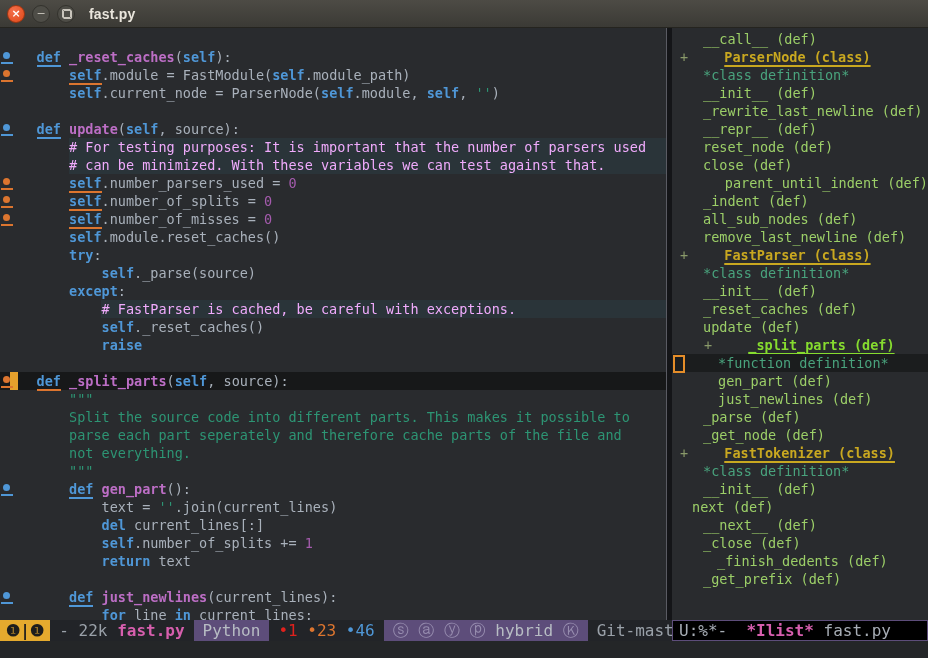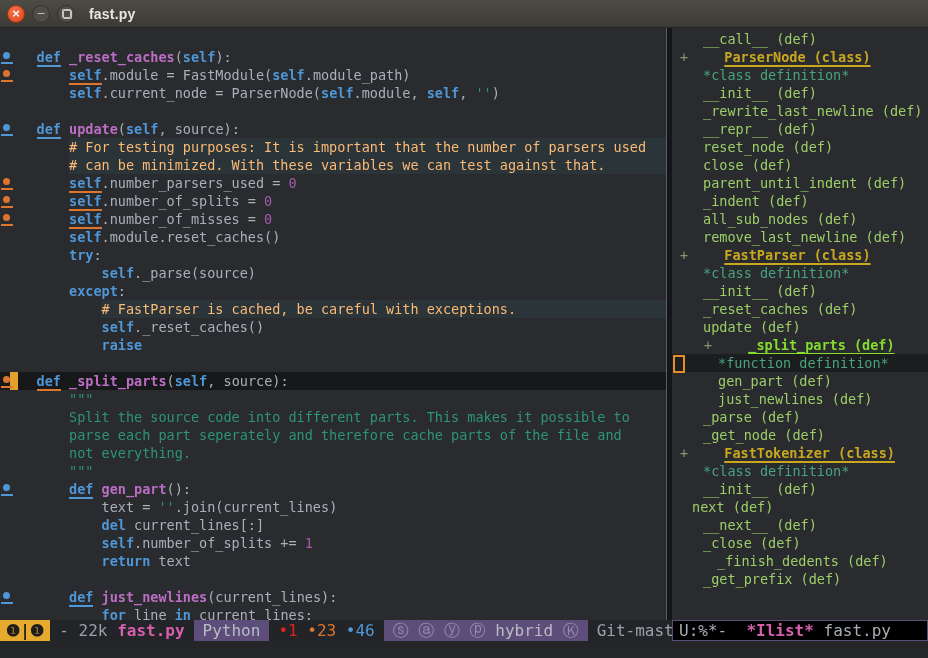--- a/index.html
+++ b/index.html
@@ -47,21 +47,21 @@
   .mk-o,.mk-c{background:#dc752f;} .mk-o::after,.mk-c::after{background:#dc752f;}
   .cursor-bar{position:absolute;left:10px;top:0;width:8px;height:18px;background:#e5a02c;z-index:1;}
 
   .tk-d{color:#a9b1bb;}
   .tk-k{color:#4f97d7;font-weight:bold;}
   .tk-ku{color:#4f97d7;font-weight:bold;border-bottom:2px solid #4f97d7;}
   .tk-ko{color:#4f97d7;font-weight:bold;border-bottom:2px solid #dc752f;}
   .tk-f{color:#bc6ec5;font-weight:bold;}
   .tk-n{color:#a45bad;}
   .tk-s{color:#2d9574;}
-  .tk-c{color:#fdba74;}
+  .tk-c{color:#f0abfc;}
   .tk-doc{color:#2d9574;}
 
   
   .ol-row{height:18px;line-height:18px;white-space:pre;position:relative;font-size:13.5px;box-sizing:border-box;}
   .ol-def{color:#9ccf68;}
   .ol-class{color:#c9a820;font-weight:bold;}
   .ol-defsel{color:#86dc2f;font-weight:bold;}
   .ol-special{color:#49a37d;}
   .ol-underline{text-decoration:underline;text-decoration-thickness:2px;text-underline-offset:3px;margin-left:28px;}
   .plus{color:#8a9a6a;font-weight:normal;}
@@ -143,21 +143,21 @@
   <div class="right-window">
     <div>
         <div class="ol-row ol-def" style="padding-left: 31px;"><span>__call__ (def)</span></div>
         <div class="ol-row ol-class" style="padding-left: 8px;"><span class="plus">+ </span><span class="ol-underline">ParserNode (class)</span></div>
         <div class="ol-row ol-special" style="padding-left: 31px;"><span>*class definition*</span></div>
         <div class="ol-row ol-def" style="padding-left: 31px;"><span>__init__ (def)</span></div>
         <div class="ol-row ol-def" style="padding-left: 31px;"><span>_rewrite_last_newline (def)</span></div>
         <div class="ol-row ol-def" style="padding-left: 31px;"><span>__repr__ (def)</span></div>
         <div class="ol-row ol-def" style="padding-left: 31px;"><span>reset_node (def)</span></div>
         <div class="ol-row ol-def" style="padding-left: 31px;"><span>close (def)</span></div>
-        <div class="ol-row ol-def" style="padding-left: 31px;"><span>parent_until_indent (def)</span></div>
+        <div class="ol-row ol-def" style="padding-left: 46px; text-align: right;"><span>parent_until_indent (def)</span></div>
         <div class="ol-row ol-def" style="padding-left: 31px;"><span>_indent (def)</span></div>
         <div class="ol-row ol-def" style="padding-left: 31px;"><span>all_sub_nodes (def)</span></div>
         <div class="ol-row ol-def" style="padding-left: 31px;"><span>remove_last_newline (def)</span></div>
         <div class="ol-row ol-class" style="padding-left: 8px;"><span class="plus">+ </span><span class="ol-underline">FastParser (class)</span></div>
         <div class="ol-row ol-special" style="padding-left: 31px;"><span>*class definition*</span></div>
         <div class="ol-row ol-def" style="padding-left: 31px;"><span>__init__ (def)</span></div>
         <div class="ol-row ol-def" style="padding-left: 31px;"><span>_reset_caches (def)</span></div>
         <div class="ol-row ol-def" style="padding-left: 31px;"><span>update (def)</span></div>
         <div class="ol-row ol-defsel" style="padding-left: 32px;"><span class="plus">+ </span><span class="ol-underline">_split_parts (def)</span></div>
         <div class="ol-row ol-special ol-cursor-row" style="padding-left: 46px;"><i class="hollow-cursor"></i><span>*function definition*</span></div>

